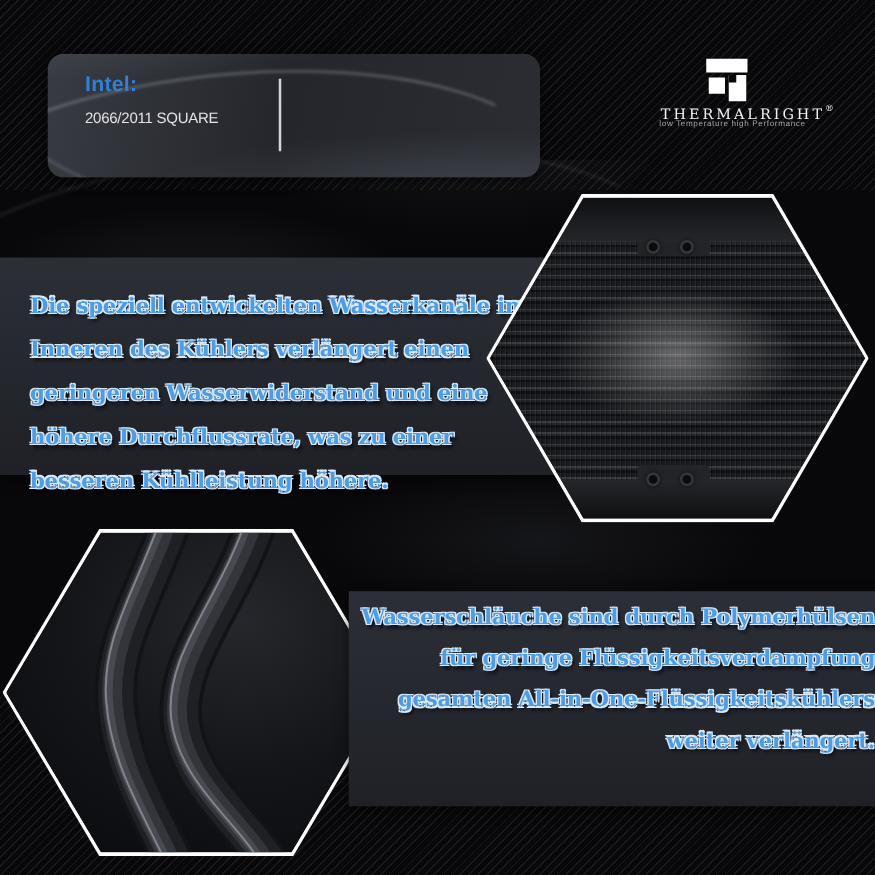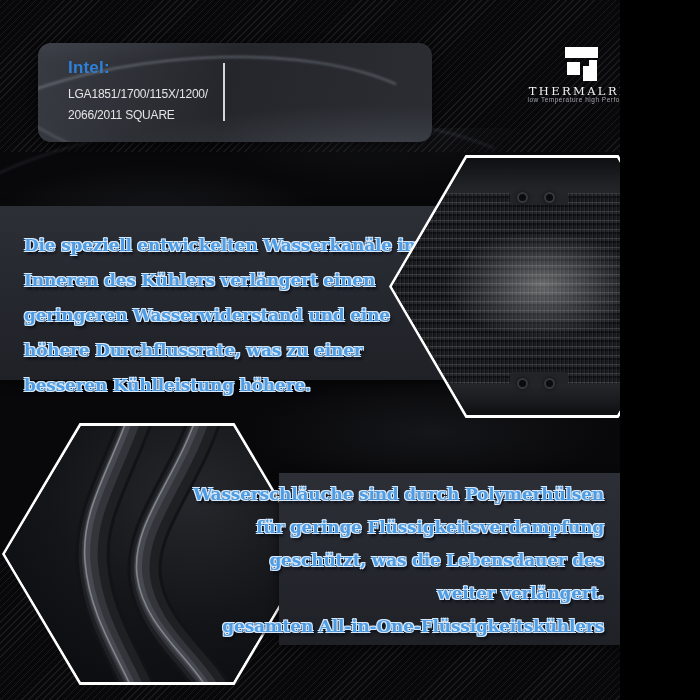--- a/index.html
+++ b/index.html
@@ -1,17 +1,17 @@
 <!DOCTYPE html>
 <html><head>
 <meta charset="utf-8">
 <style>
   html,body{margin:0;padding:0;background:#000;}
   .stage{
-    position:relative;width:620px;height:700px;overflow:hidden;
+    position:relative;width:700px;height:700px;overflow:hidden;
     background:#08080a;font-family:"Liberation Sans",sans-serif;
   }
   
   .stripes{
     position:absolute;left:0;right:0;
     background:
       repeating-linear-gradient(135deg,
         rgba(255,255,255,0.075) 0 1px,
         rgba(0,0,0,0) 1px 5px);
   }
@@ -83,21 +83,21 @@
   .para{position:absolute;font-family:"DejaVu Serif",serif;font-weight:bold;}
   .para-line{
     font-size:17px;line-height:35px;letter-spacing:-0.2px;white-space:nowrap;
     color:#4d9ce4;
     text-shadow:
       -1px -1px 0 #d9e9fa, 1px -1px 0 #d9e9fa,
       -1px  1px 0 #d9e9fa, 1px  1px 0 #d9e9fa,
        2px  3px 3px rgba(2,6,16,0.95);
   }
   .para-left{left:24px;top:228px;text-align:left;}
-  .para-right{right:16px;top:478px;text-align:right;}
+  .para-right{right:0;top:478px;text-align:right;}
   .para-right .para-line{line-height:33px;}
   
   .hex{
     position:absolute;background:#fff;
     clip-path:polygon(0% 50%,25% 0%,75% 0%,100% 50%,75% 100%,25% 100%);
   }
   .hex-inner{
     position:absolute;left:3px;top:3px;right:3px;bottom:3px;overflow:hidden;
     clip-path:polygon(0% 50%,25% 0%,75% 0%,100% 50%,75% 100%,25% 100%);
     background:#101114;
@@ -143,21 +143,20 @@
   <div class="arc arc-d"></div>
   <div class="arc arc-e"></div>
 
   <div class="banner">
     <div class="arc arc-a"></div>
     <div class="arc arc-b"></div>
     <div class="arc arc-c"></div>
     <div class="cpu-block cpu-intel">
       <div class="cpu-label">Intel:</div>
       <div class="cpu-specs">
-        <div class="cpu-spec-line">LGA1851/1700/115X/1200/</div>
         <div class="cpu-spec-line">2066/2011 SQUARE</div>
       </div>
     </div>
     <div class="divider"></div>
   </div>
 
   <div class="logo">
     <div class="tr-mark">
       <div class="tr-bar"></div>
       <div class="tr-sq-left"></div>
@@ -210,18 +209,17 @@
           <path d="M 204 -20 C 182 55 134 98 140 152 C 146 204 196 236 214 272" transform="translate(-8,-3)" stroke="#c9ccd2" stroke-width="1.6" opacity="0.45"></path>
         </g>
       </svg>
     </div>
   </div>
 
   <div class="panel panel-right"></div>
   <div class="para para-right">
     <div class="para-line">Wasserschläuche sind durch Polymerhülsen</div>
     <div class="para-line">für geringe Flüssigkeitsverdampfung</div>
-    <div class="para-line">geschützt, was die Lebensdauer des</div>
+    <div class="para-line">gesamten All-in-One-Flüssigkeitskühlers</div>
     <div class="para-line">weiter verlängert.</div>
-    <div class="para-line">gesamten All-in-One-Flüssigkeitskühlers</div>
   </div>
 
 </div>
 
 </body></html>

